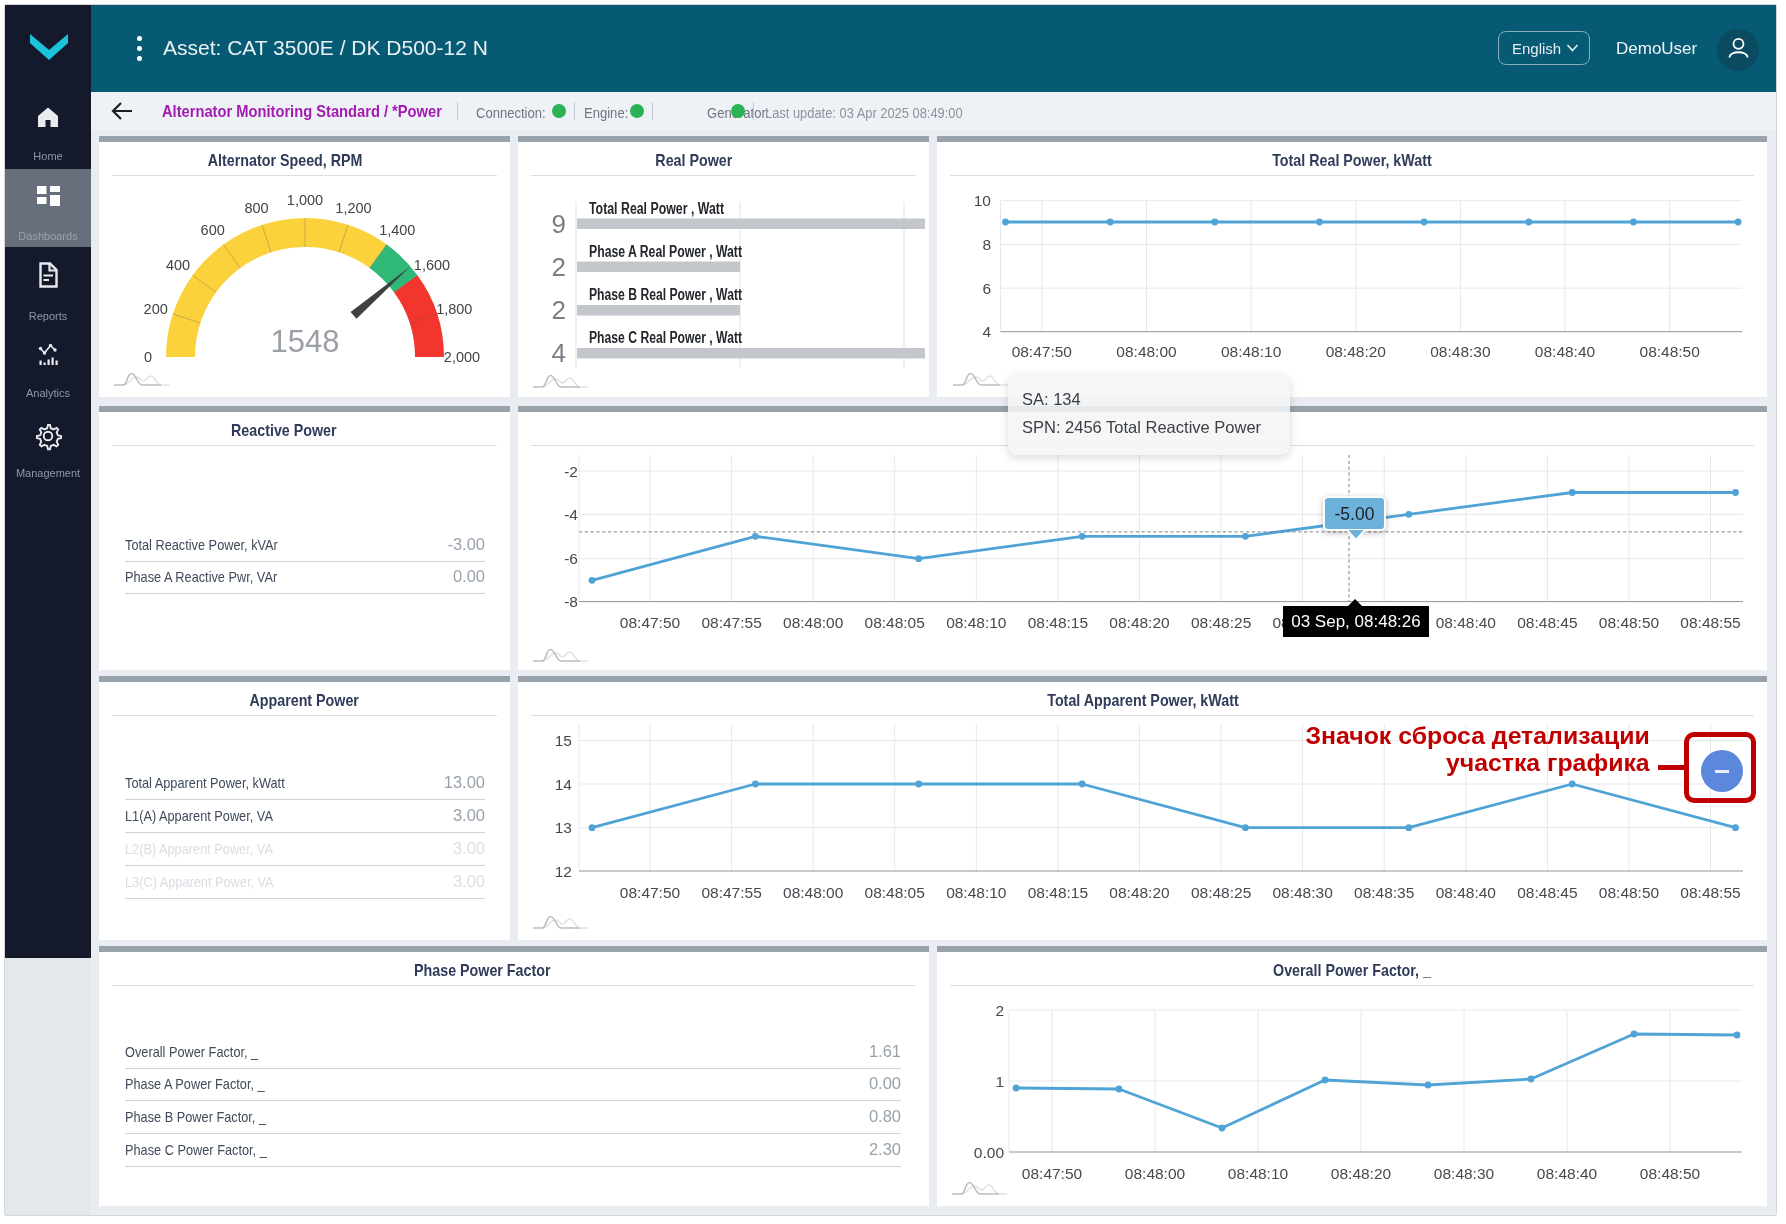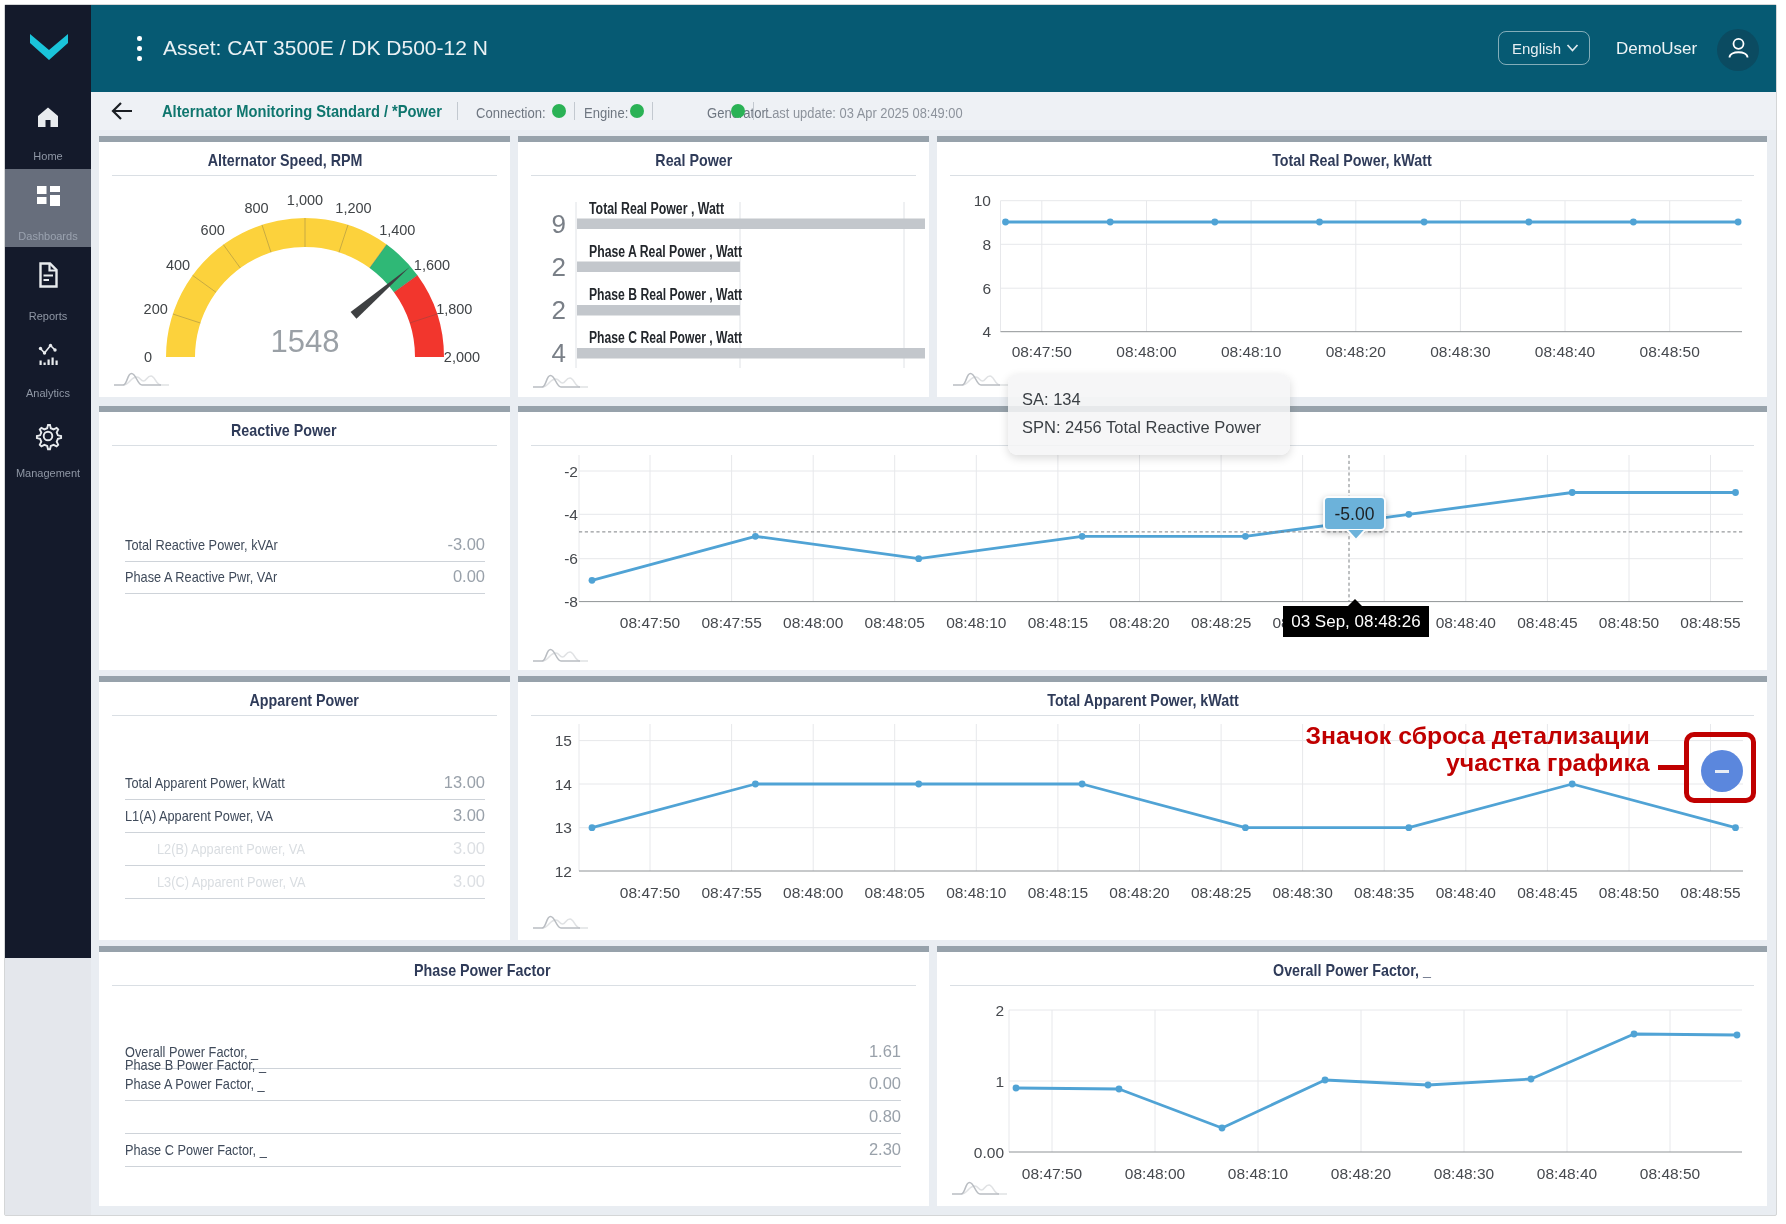--- a/index.html
+++ b/index.html
@@ -7,21 +7,21 @@
 .abs{position:absolute;}
 .pbar{position:absolute;height:6px;background:#97a2ab;}
 .panel{position:absolute;background:#ffffff;}
 .ptitle{position:absolute;text-align:center;font-size:17px;font-weight:bold;color:#2f3b59;white-space:nowrap;}
 .sqc{display:inline-block;transform:scaleX(0.84);transform-origin:50% 50%;}
 .sql{display:inline-block;transform:scaleX(0.85);transform-origin:0 50%;white-space:nowrap;}
 .sqs{display:inline-block;transform:scaleX(0.87);transform-origin:0 50%;white-space:nowrap;}
 .pdiv{position:absolute;height:1px;background:#dadfe4;}
 .tl{position:absolute;font-size:15px;color:#3f4a5a;}
 .tv{position:absolute;font-size:16.5px;color:#99a1aa;text-align:right;}
-.tl.faded{color:#d9dde1;margin-left:32px;}
+.tl.faded{color:#d9dde1;}
 .tv.faded{color:#dcdfe3;}
 .trule{position:absolute;height:1px;background:#ced3d9;}
 .sblabel{position:absolute;width:86px;text-align:center;font-size:11px;color:#8f97a5;margin-top:12px;}
 .xt{font-size:15.5px;fill:#46494e;}
 .yt{font-size:15.5px;fill:#46494e;}
 text{font-family:"Liberation Sans",sans-serif;}
 </style></head><body>
 <div id="framebg"></div>
 <div class="abs" style="left:5px;top:5px;width:86px;height:953px;background:#141a2b;"></div>
 <div class="abs" style="left:5px;top:958px;width:86px;height:257px;background:#e4e7ec;"></div>
@@ -41,21 +41,21 @@
   </svg>
 <div class="abs" style="left:1616px;top:39px;font-size:17px;color:#eef4f6;">DemoUser</div>
 <div class="abs" style="left:1717px;top:29px;width:42px;height:42px;border-radius:50%;background:#0b4b61;"></div>
 <svg class="abs" style="left:1725px;top:36px" width="27" height="27" viewBox="0 0 27 27">
     <circle cx="13.5" cy="7.8" r="5" fill="none" stroke="#fff" stroke-width="1.8"></circle>
     <path d="M4.5,21.5 C4.5,14.5 22.5,14.5 22.5,21.5" fill="none" stroke="#fff" stroke-width="1.8"></path>
   </svg>
 <svg class="abs" style="left:110px;top:101px" width="24" height="20" viewBox="0 0 24 20">
     <path d="M22,10 L3,10 M11,2 L3,10 L11,18" fill="none" stroke="#1b1f24" stroke-width="2.2"></path>
   </svg>
-<div class="abs" style="left:162px;top:102px;font-size:17px;font-weight:bold;color:#0f766e;white-space:nowrap;"><span class="sqs" style="transform:scaleX(0.864);">Alternator Monitoring Standard / *Power</span></div>
+<div class="abs" style="left:162px;top:102px;font-size:17px;font-weight:bold;color:#a21caf;white-space:nowrap;"><span class="sqs" style="transform:scaleX(0.864);">Alternator Monitoring Standard / *Power</span></div>
 <div class="abs" style="left:457px;top:102px;width:1px;height:18px;background:#c3c9d0;"></div>
 <div class="abs" style="left:476px;top:104px;font-size:15px;color:#6e7680;"><span class="sqs">Connection:</span></div>
 <div class="abs" style="left:552px;top:104px;width:14px;height:14px;border-radius:50%;background:#2ab255;"></div>
 <div class="abs" style="left:574px;top:102px;width:1px;height:18px;background:#c3c9d0;"></div>
 <div class="abs" style="left:584px;top:104px;font-size:15px;color:#6e7680;"><span class="sqs">Engine:</span></div>
 <div class="abs" style="left:630px;top:104px;width:14px;height:14px;border-radius:50%;background:#2ab255;"></div>
 <div class="abs" style="left:652px;top:102px;width:1px;height:18px;background:#c3c9d0;"></div>
 <div class="abs" style="left:663px;top:104px;font-size:15px;color:#6e7680;margin-left:44px;"><span class="sqs">Generator:</span></div>
 <div class="abs" style="left:731px;top:104px;width:14px;height:14px;border-radius:50%;background:#2ab255;"></div>
 <div class="abs" style="left:753px;top:102px;width:1px;height:18px;background:#c3c9d0;"></div>
@@ -342,21 +342,21 @@
 <div class="pbar" style="left:99px;top:946px;width:830px"></div>
 <div class="panel" style="left:99px;top:952px;width:830px;height:254px"></div>
 <div class="ptitle" style="left:99px;top:961px;width:766px"><span class="sqc">Phase Power Factor</span></div>
 <div class="pdiv" style="left:112px;top:985px;width:804px"></div>
 <div class="tl" style="left:125px;top:1043px"><span class="sql">Overall Power Factor, _</span></div>
 <div class="tv" style="left:701px;top:1042px;width:200px">1.61</div>
 <div class="trule" style="left:125px;top:1068px;width:776px"></div>
 <div class="tl" style="left:125px;top:1075px"><span class="sql">Phase A Power Factor, _</span></div>
 <div class="tv" style="left:701px;top:1074px;width:200px">0.00</div>
 <div class="trule" style="left:125px;top:1100px;width:776px"></div>
-<div class="tl" style="left:125px;top:1056px"><span class="sql">Phase B Power Factor, _</span></div>
+<div class="tl" style="left:125px;top:1108px"><span class="sql">Phase B Power Factor, _</span></div>
 <div class="tv" style="left:701px;top:1107px;width:200px">0.80</div>
 <div class="trule" style="left:125px;top:1133px;width:776px"></div>
 <div class="tl" style="left:125px;top:1141px"><span class="sql">Phase C Power Factor, _</span></div>
 <div class="tv" style="left:701px;top:1140px;width:200px">2.30</div>
 <div class="trule" style="left:125px;top:1166px;width:776px"></div>
 <div class="pbar" style="left:937px;top:946px;width:830px"></div>
 <div class="panel" style="left:937px;top:952px;width:830px;height:254px"></div>
 <div class="ptitle" style="left:937px;top:961px;width:830px"><span class="sqc">Overall Power Factor, _</span></div>
 <div class="pdiv" style="left:950px;top:985px;width:804px"></div>
 <svg class="abs" style="left:937px;top:952px" width="830" height="254" viewBox="0 0 830 254">

